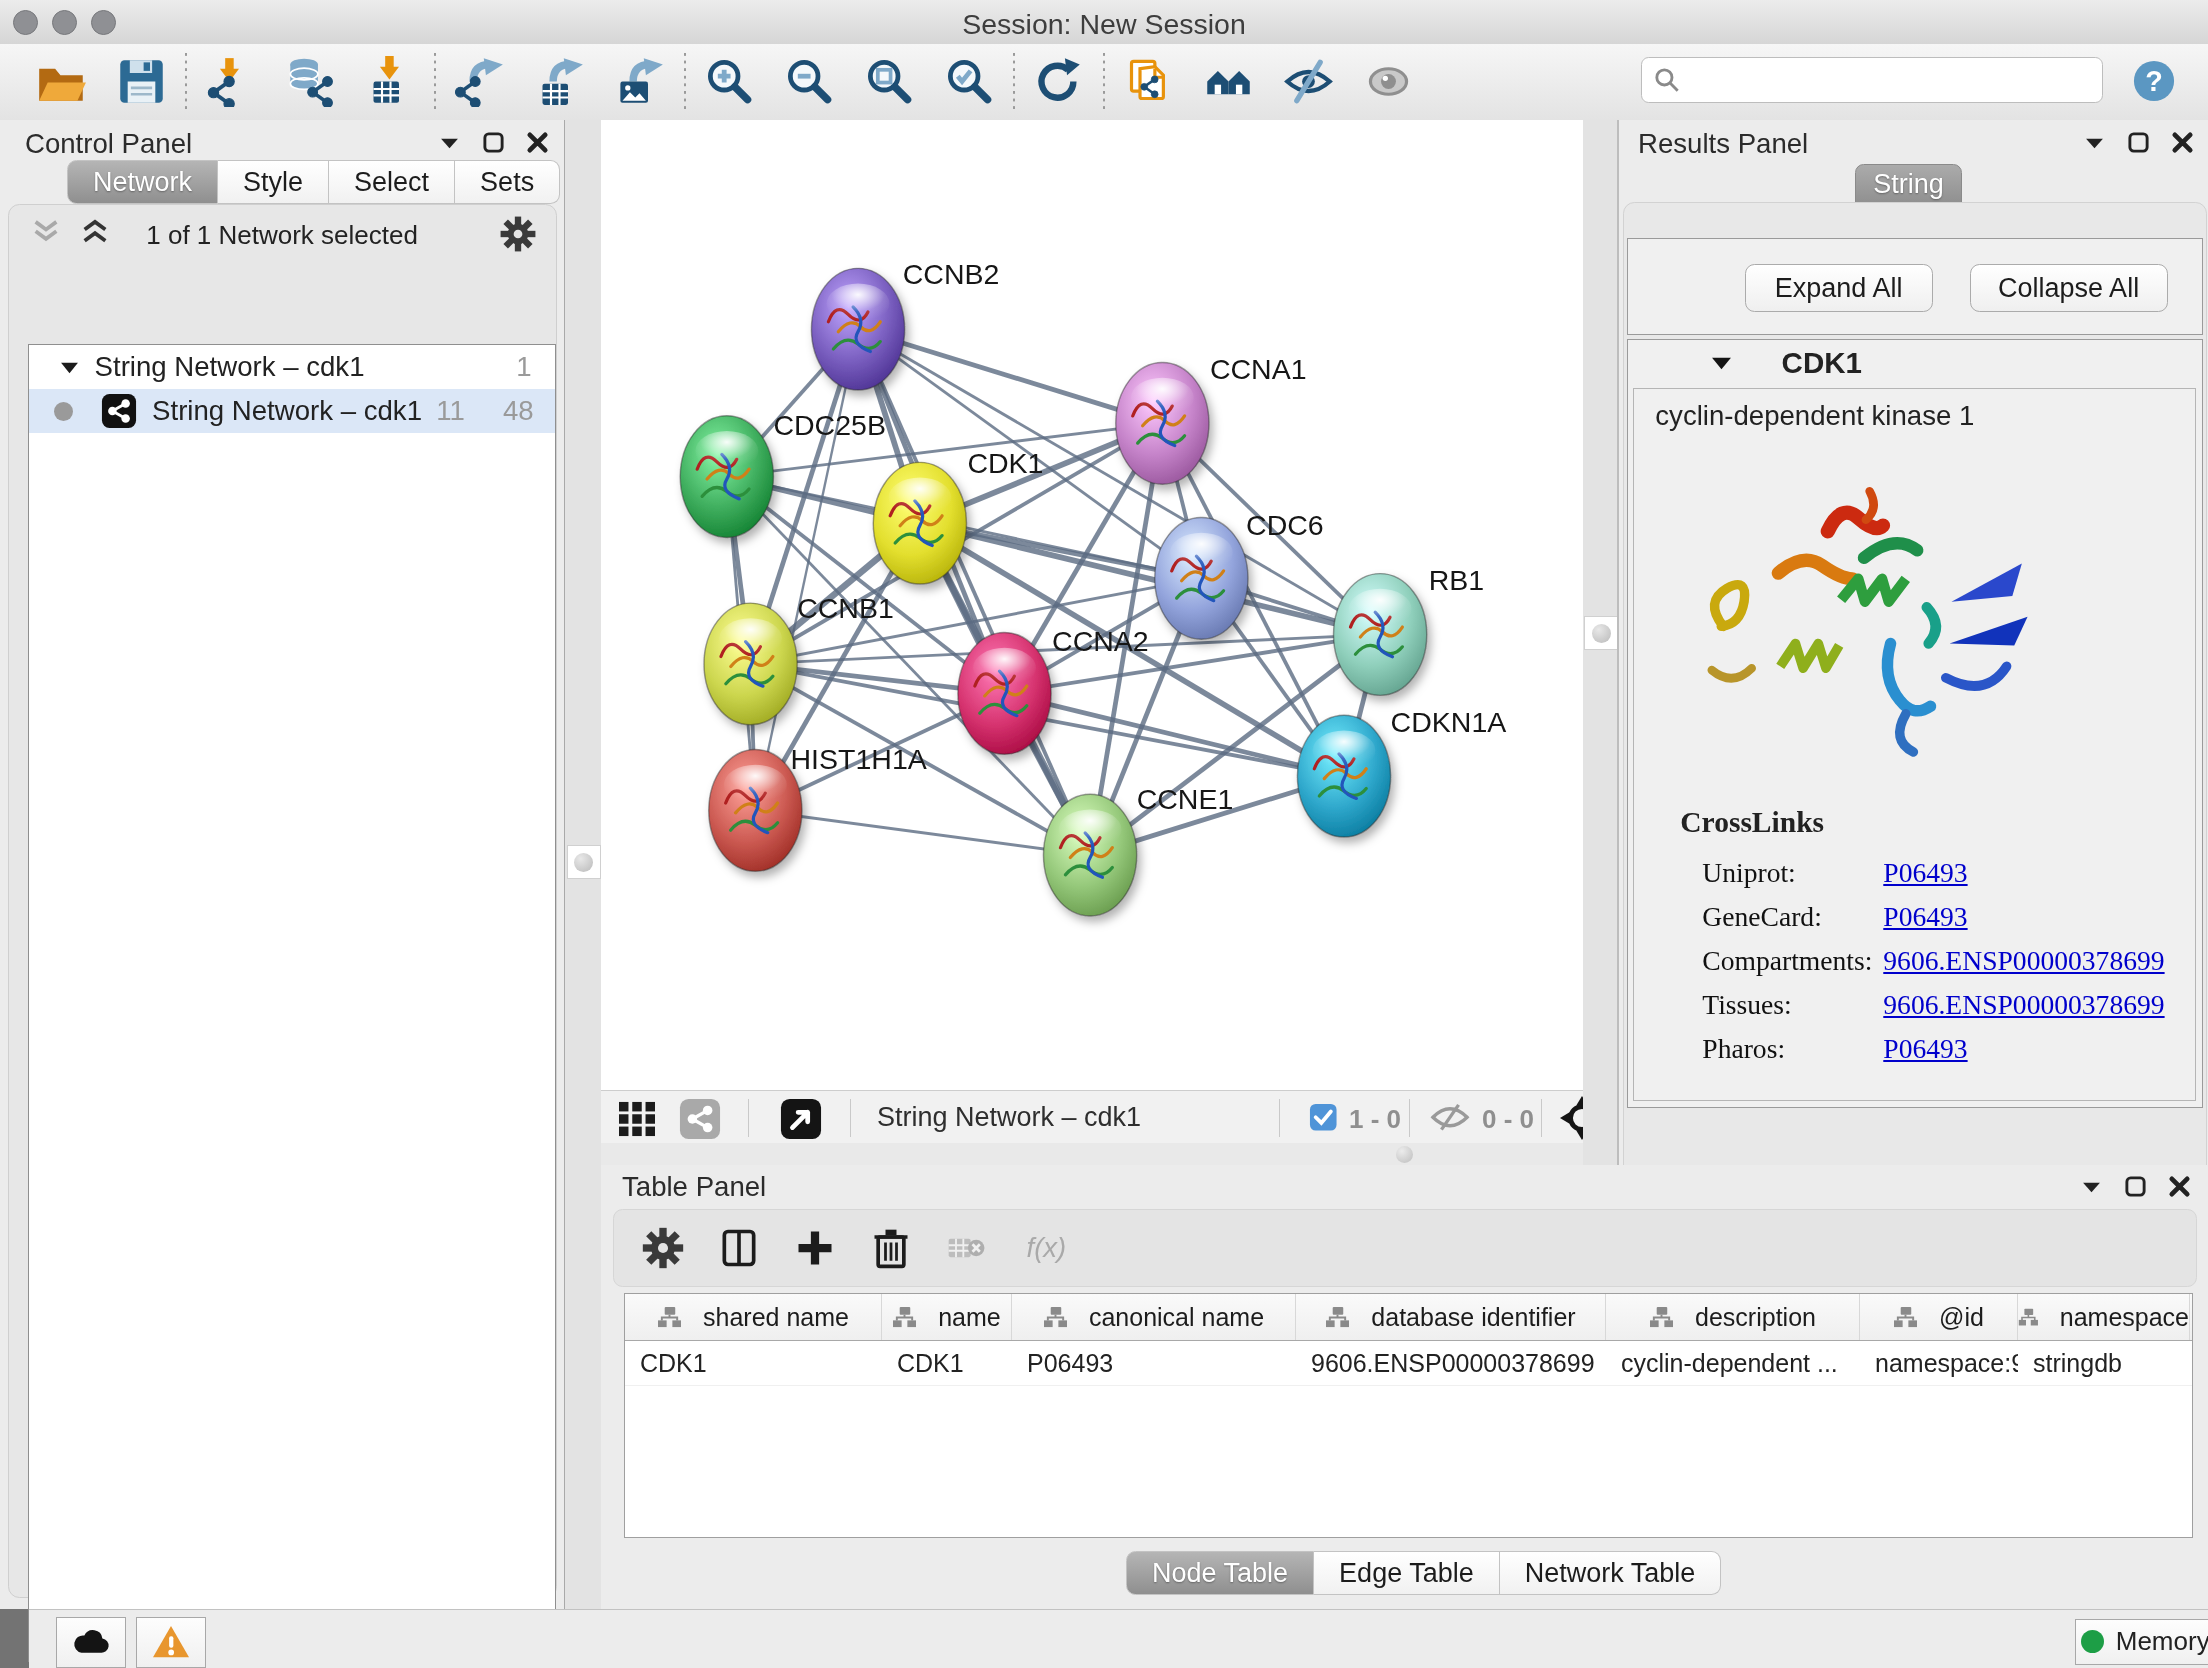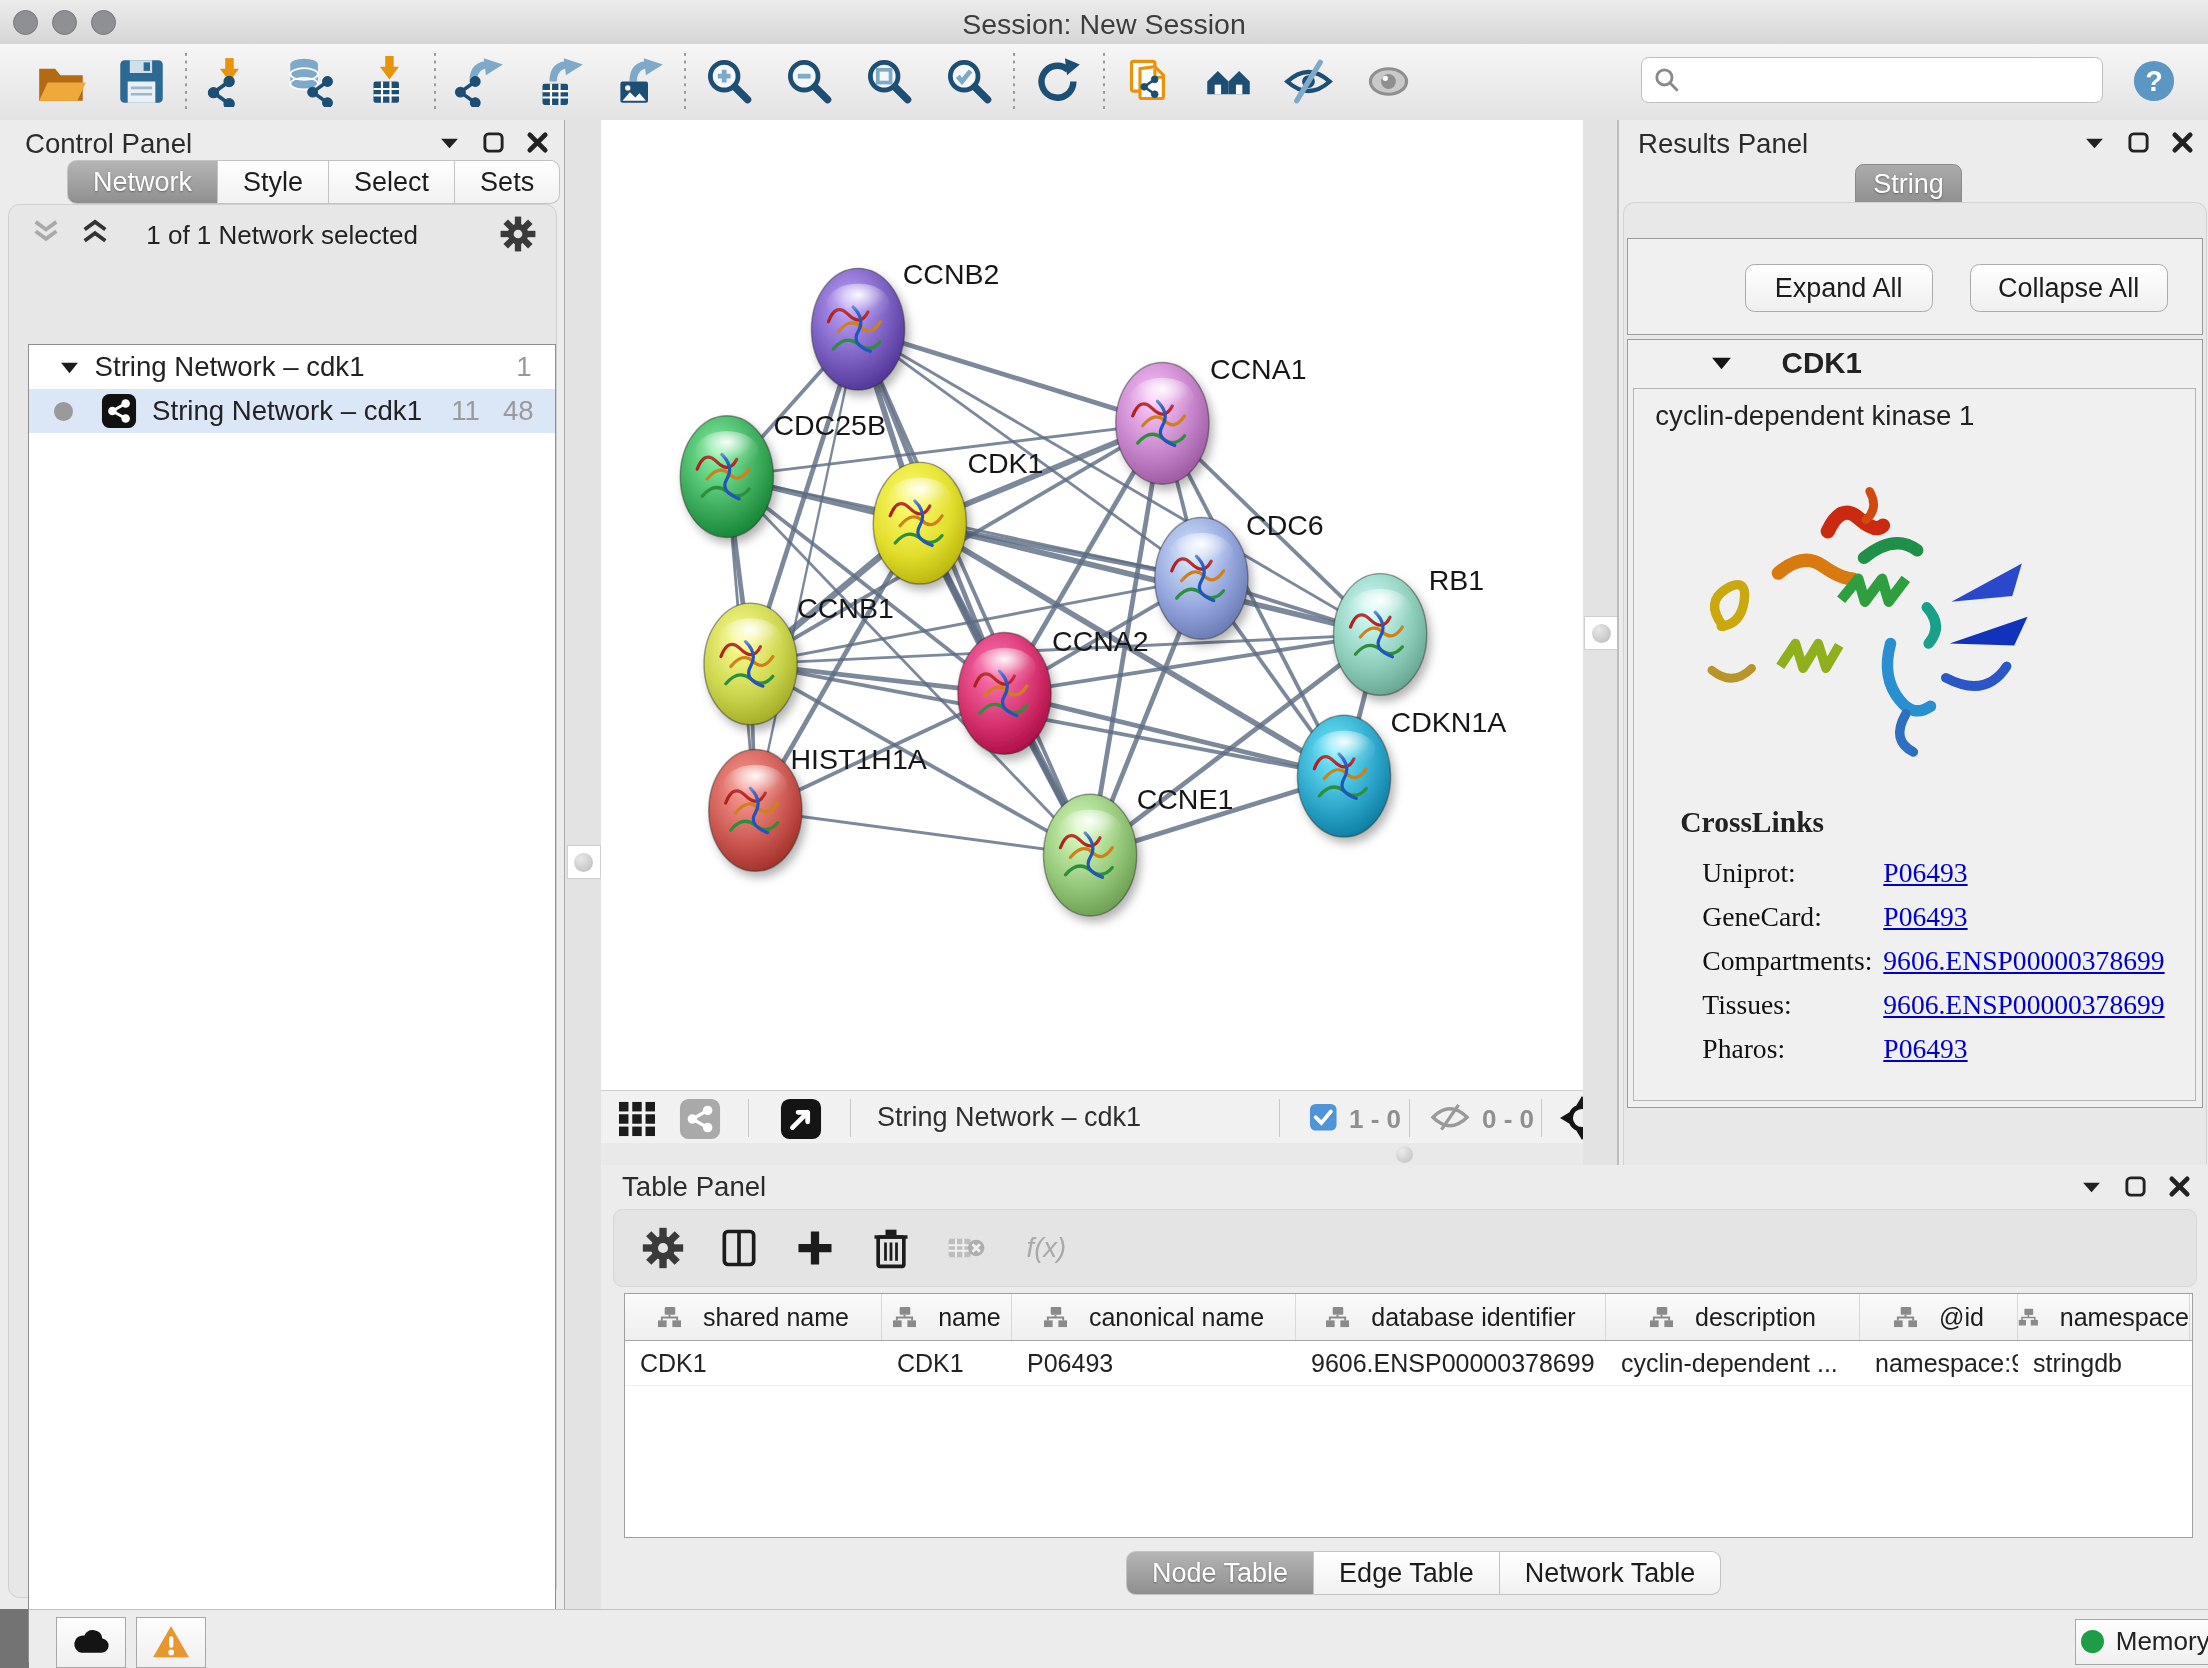--- a/index.html
+++ b/index.html
@@ -318,21 +318,21 @@
         <div class="tree-row selected">
           <span style="width:19px;height:19px;border-radius:50%;background:#9a9a9a;margin:0 28.5px 0 25px"></span>
           <svg width="36" height="36" viewBox="0 0 38 38" style="margin-right:15px">
             <rect x="1" y="1" width="36" height="36" rx="8" fill="#111"></rect>
             <circle cx="12" cy="19" r="4.5" fill="#fff"></circle>
               <circle cx="26" cy="11" r="4.5" fill="#fff"></circle>
               <circle cx="26" cy="27" r="4.5" fill="#fff"></circle>
             <path d="M12,19 L26,11 M12,19 L26,27" stroke="#fff" stroke-width="3"></path>
           </svg>
           <span style="flex:1">String Network – cdk1</span>
-          <span class="cnt" style="margin-right:23px">11</span>
+          <span class="cnt" style="margin-right:38px">11</span>
           <span class="cnt" style="margin-right:21px">48</span>
         </div>
       </div>
     </div>
   </div>
 
   <div class="abs vsplit" style="left:565px;top:120px;width:36px;height:1489px">
     <div class="knob abs" style="left:1.9px;top:725px">
         <i></i>
       </div>

